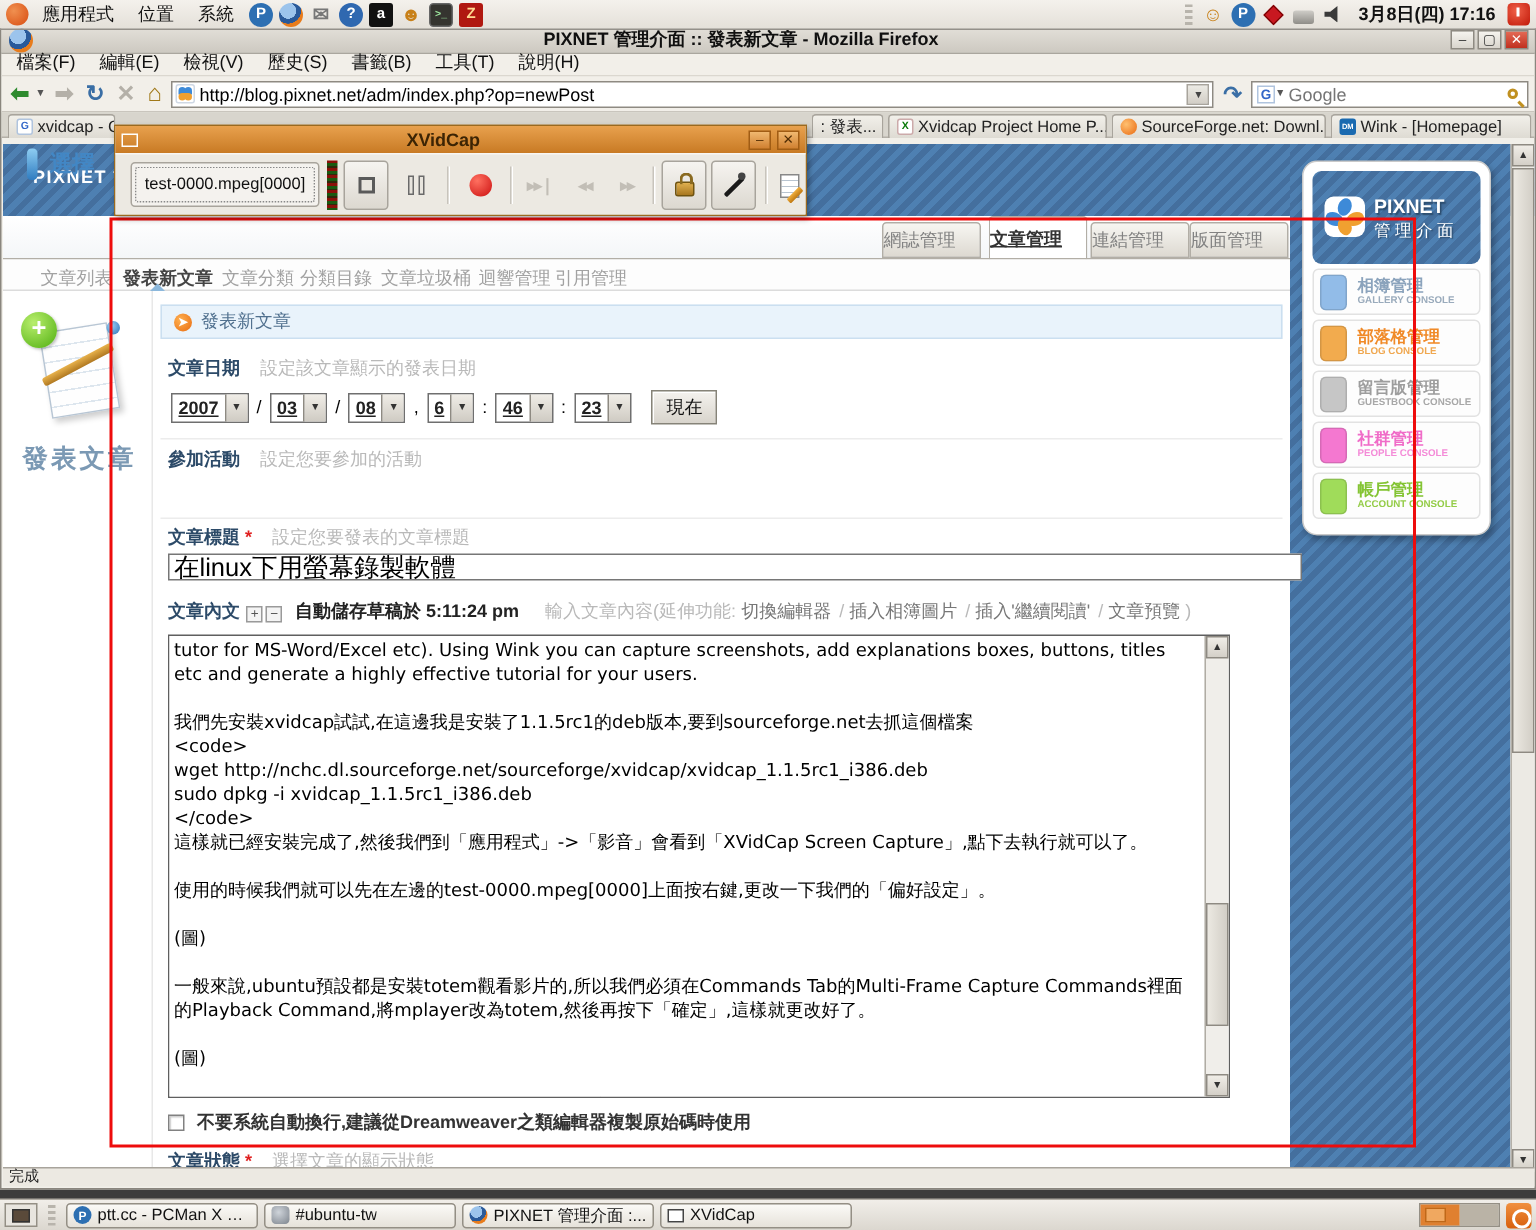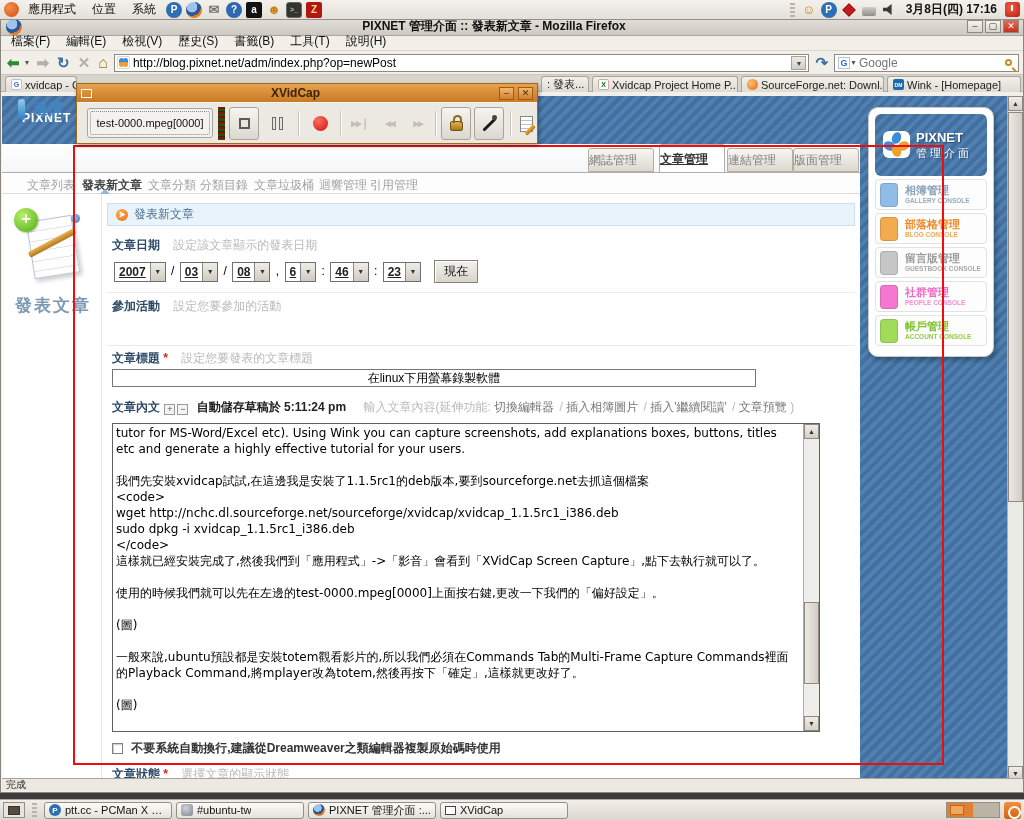--- a/index.html
+++ b/index.html
@@ -136,22 +136,22 @@
   .req { color:#e02020; font-weight:bold; }
   .frow { position:absolute; left:10px; white-space:nowrap; }
   .sep { position:absolute; left:5px; width:748px; border-top:1px solid #ececec; }
   .selsm { display:inline-flex; vertical-align:middle; margin:0 2px; }
   .btn98 { display:inline-block; background:linear-gradient(#f4f2ee,#d8d4cc); border:1px solid #868378;
     box-shadow:inset 1px 1px 0 #fff; padding:2px 9px; font-size:12px; color:#111; margin-left:8px; }
   .cb { display:inline-block; width:11px; height:11px; background:#fff; border:1px solid #818181;
     box-shadow:inset 1px 1px 1px rgba(0,0,0,.2); vertical-align:-2px; margin-right:5px; }
   .boldtxt { font-weight:bold; color:#333; }
   .graylink { color:#9a9a9a; }
-  #titleinput { position:absolute; left:10px; top:175px; width:644px; height:18px; border:1px solid #767676;
-    font-size:12px; font-family:"Liberation Sans",sans-serif; padding:1px 3px; color:#000;text-align:center; }
+  #titleinput { position:absolute; left:10px; top:175px; width:756px; height:18px; border:1px solid #767676;
+    font-size:17px; font-family:"Liberation Sans",sans-serif; padding:1px 3px; color:#000; }
   .pmbox { display:inline-block; width:11px; height:11px; border:1px solid #9a9a9a; background:#f4f4f4;
     font-size:9px; line-height:9px; text-align:center; color:#555; vertical-align:-1px; margin:0 1px; }
   .autosave { font-weight:bold; color:#222; margin:0 4px; }
   .hintlink { color:#777; }
   #tawrap { position:absolute; left:10px; top:229px; width:708px; height:309px; border:1px solid #5f5f5f; background:#fff; }
   #tawrap textarea { width:100%; height:100%; border:none; outline:none; resize:none; overflow:hidden;
     font-family:"DejaVu Sans",sans-serif; font-size:12px; line-height:16px; color:#000; padding:1px 20px 1px 3px; }
   .fakescroll { position:absolute; right:0; top:0; width:16px; height:100%; background:#f0eeea; border-left:1px solid #b0aca4; }
   .fsbtn { position:absolute; left:0; width:15px; height:15px; background:linear-gradient(#f0ede7,#d4d0c8);
     border:1px solid #8e8a82; font-size:7px; text-align:center; line-height:13px; color:#333; }

